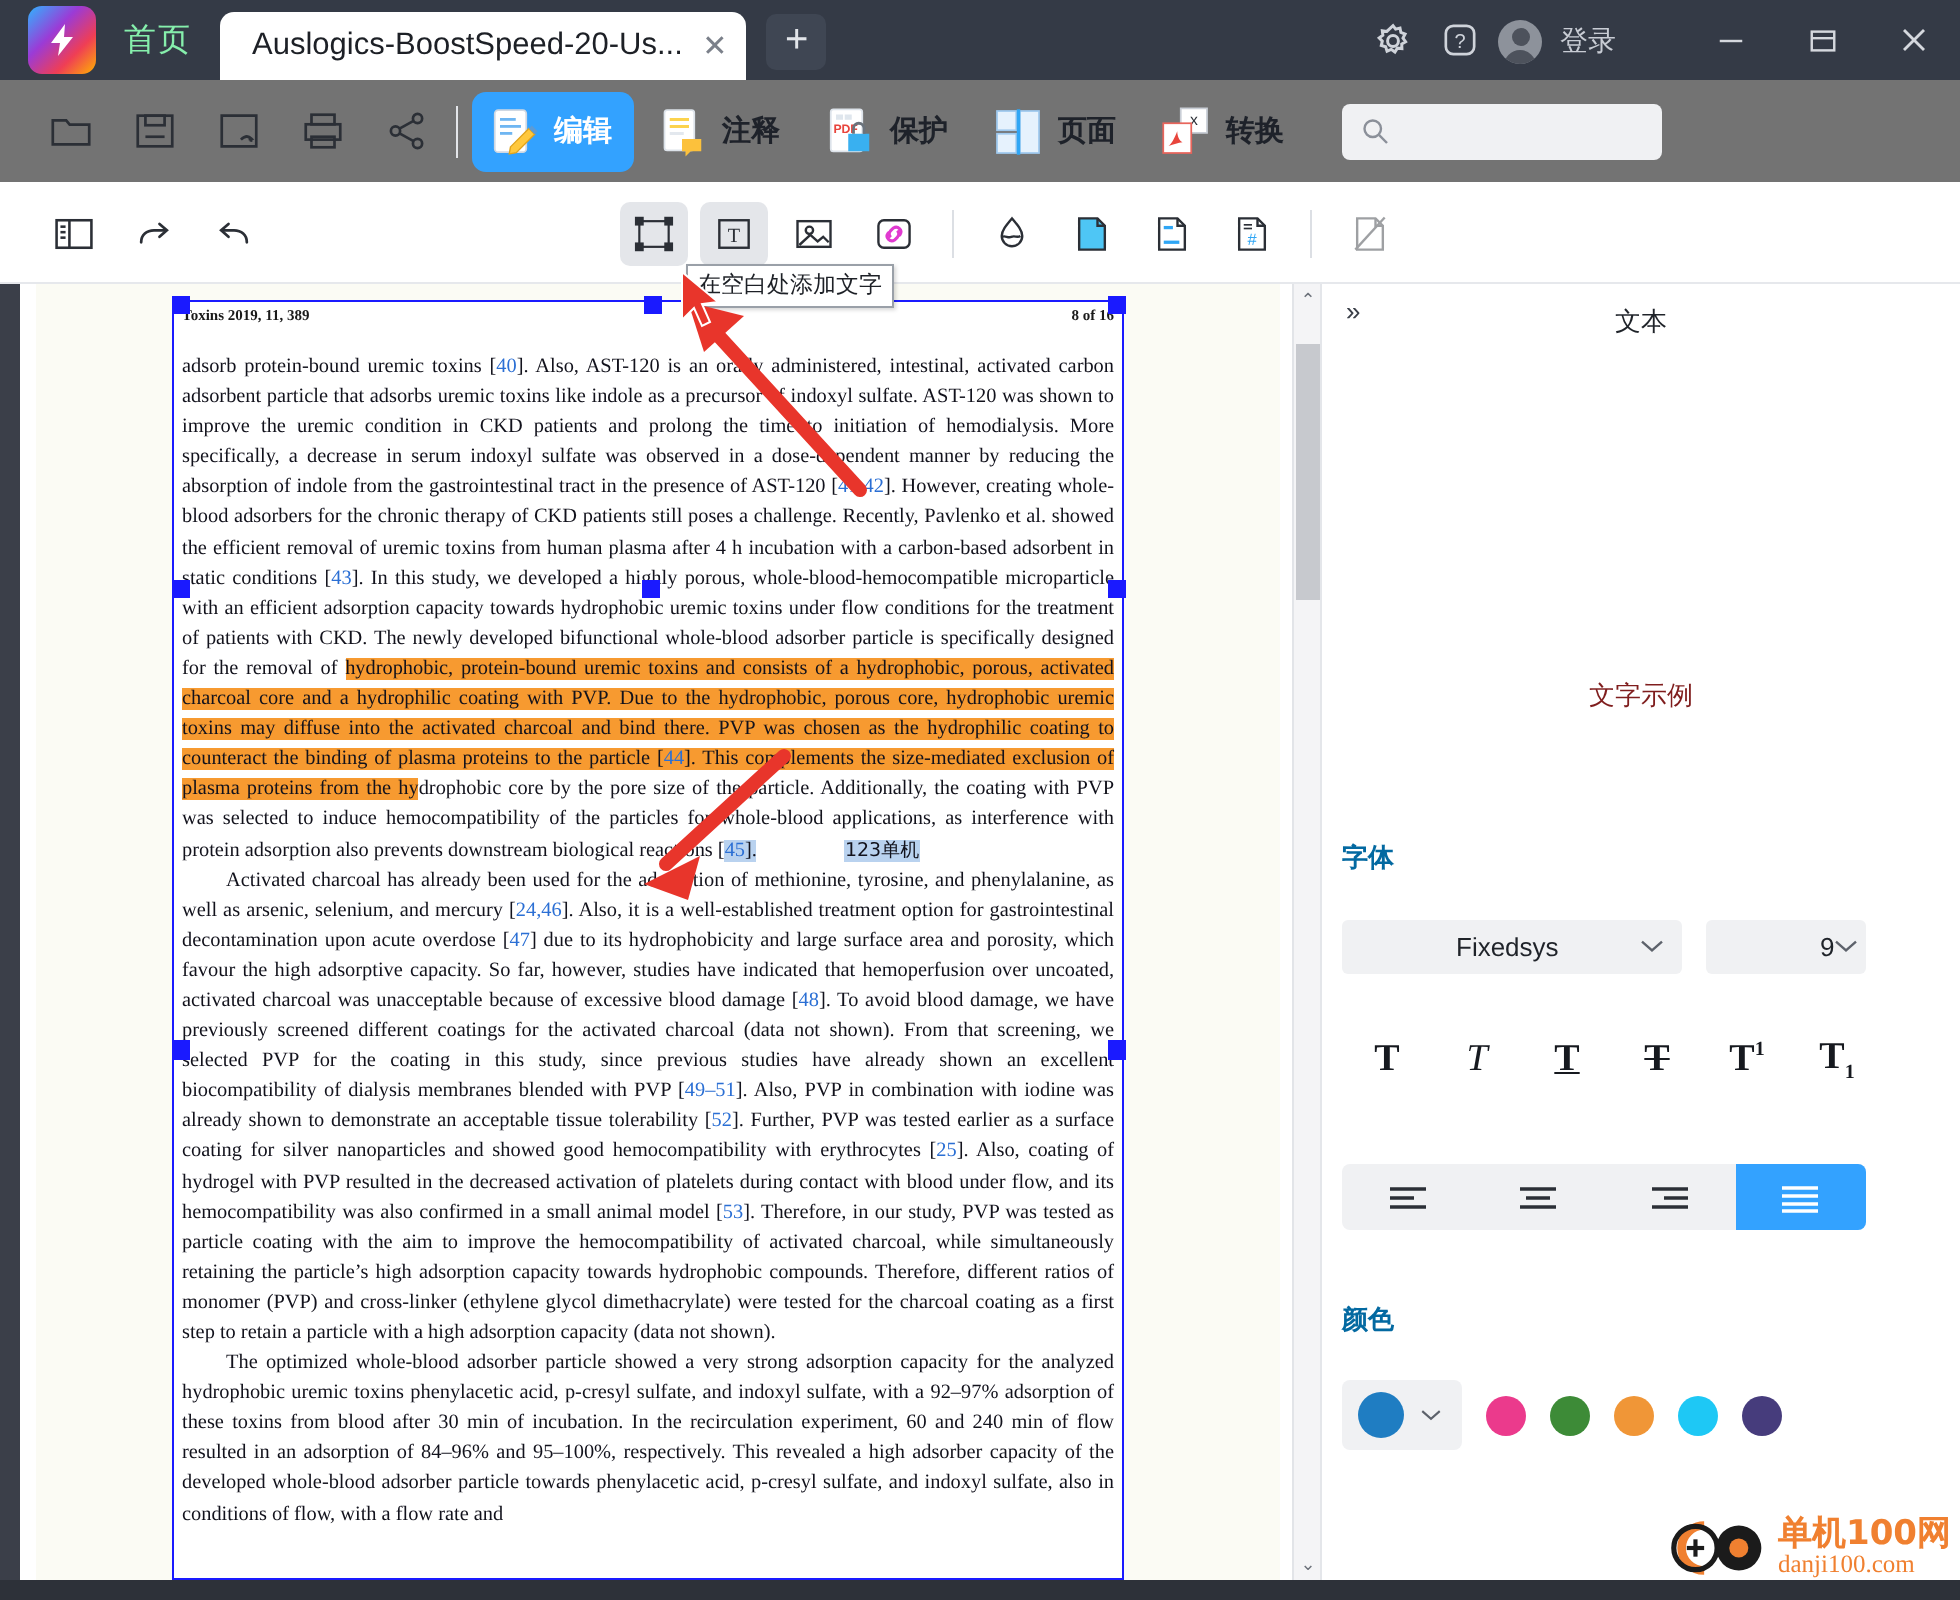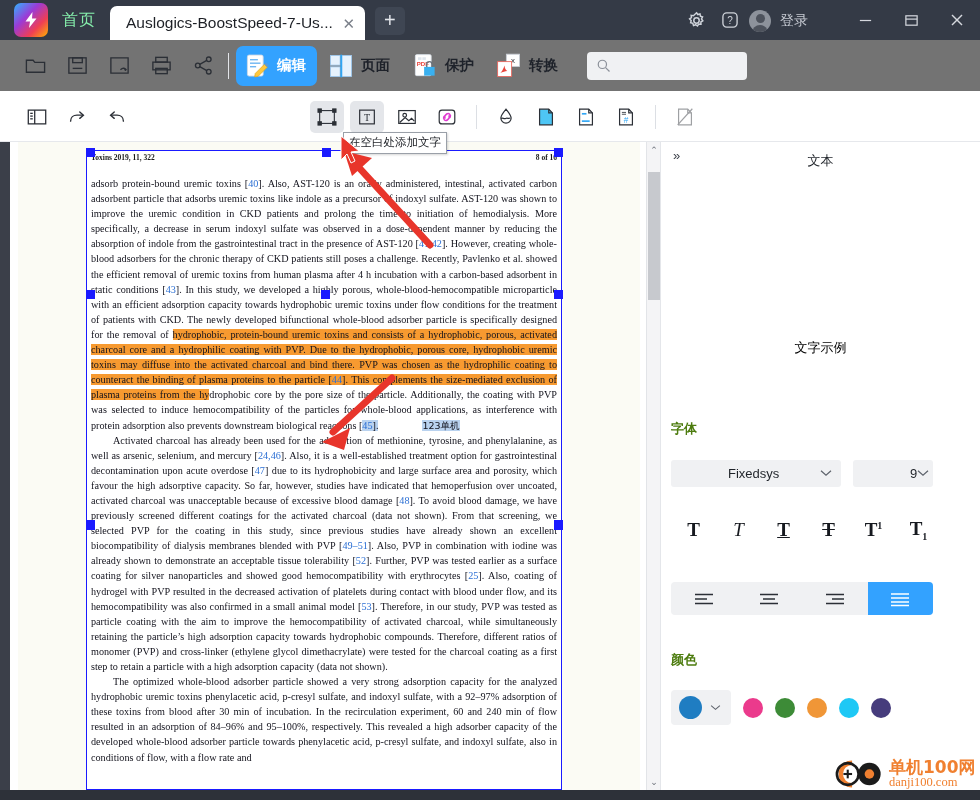--- a/index.html
+++ b/index.html
@@ -190,24 +190,24 @@
     position: absolute; left: 12px; top: 6px; font-size: 13px; color: #3a3f48;
     cursor: pointer; font-family: "Liberation Sans", sans-serif; letter-spacing:-1px;
   }
   .rp-title {
     position: absolute; left: 0; top: 150px; width: 100%; text-align: center;
     font-family: "DejaVu Sans", sans-serif; font-size: 13px; color: #1f2329;
   }
   .rp-title.t1 { top: 10px; }
   .rp-sample { position: absolute; left: 0; top: 197px; width: 100%;
     text-align: center; font-family: "DejaVu Sans", sans-serif;
-    font-size: 13px; color: #000000; }
+    font-size: 13px; color: #7f1d1d; }
   .rp-sec {
     position: absolute; left: 10px; font-family: "DejaVu Sans", sans-serif;
-    font-size: 13px; font-weight: bold; color: #4d7c0f;
+    font-size: 13px; font-weight: bold; color: #0369a1;
   }
   .rp-sec.font { top: 278px; }
   .rp-sec.color { top: 509px; }
   .sel-box {
     position: absolute; background: #f0f1f3; border-radius: 3px;
     display: flex; align-items: center; cursor: pointer; padding-left: 48px;
   }
   .sel-font { left: 10px; top: 318px; width: 170px; height: 27px; }
   .sel-size { left: 192px; top: 318px; width: 80px; height: 27px; }
   .sel-text {
@@ -260,21 +260,21 @@
 <div id="app">
 
   <div class="titlebar">
     <div class="logo-box">
       <svg width="20" height="20" viewBox="0 0 20 20">
         <path d="M11.5 2 L4.5 11.5 L9 11.5 L8 18 L15.5 8.5 L11 8.5 Z" fill="#ffffff"></path>
       </svg>
     </div>
     <div class="home-tab">首页</div>
     <div class="doc-tab">
-      <span class="doc-tab-title">Auslogics-BoostSpeed-7-Us...</span>
+      <span class="doc-tab-title">Auslogics-BoostSpeed-20-Us...</span>
       <span class="doc-tab-close">✕</span>
     </div>
     <div class="newtab-btn">+</div>
     <div class="tb-spacer"></div>
     <div class="tb-icon">
       <svg width="21" height="21" viewBox="0 0 24 24" fill="none" stroke="currentColor" stroke-width="1.7">
         <circle cx="12" cy="12" r="3.1"></circle>
         <path d="M12 3.2l1.5 2.0 2.5-.6 .5 2.5 2.4 .9-1.2 2.3 1.5 2.1-2.2 1.3 .1 2.6-2.6-.2-1.4 2.2-2.1-1.5-2.4 1.0-.8-2.5-2.5-.7 .6-2.5-1.8-1.9 2.1-1.5-.3-2.6 2.6 .4z"></path>
       </svg>
     </div>
@@ -352,37 +352,47 @@
         <rect x="8" y="8" width="9" height="1.6" fill="#6fb6f2"></rect>
         <rect x="8" y="12" width="12" height="1.6" fill="#6fb6f2"></rect>
         <rect x="8" y="16" width="7" height="1.6" fill="#6fb6f2"></rect>
         <path d="M14 24.5 L24.5 14 L27.8 17.3 L17.3 27.8 L13.3 28.5 Z" fill="#ffc83d" stroke="#e0a31c" stroke-width=".8"></path>
         <path d="M24.5 14 L27.8 17.3 L29.5 15.6 L26.2 12.3 Z" fill="#5c9bd6"></path>
       </svg>
       <span class="rb-label">编辑</span>
     </div>
     <div class="rb-item rb-mod">
       <svg width="28" height="28" viewBox="0 0 32 32">
-        <rect x="4" y="4" width="11" height="11" fill="#e6f2fd" stroke="#9fc9ee"></rect>
-        <rect x="17" y="4" width="11" height="24" fill="#e6f2fd" stroke="#9fc9ee"></rect>
-        <rect x="4" y="17" width="11" height="11" fill="#e6f2fd" stroke="#9fc9ee"></rect>
-        <rect x="15.3" y="3" width="2" height="26" fill="#2fa6f5"></rect>
-      </svg>
-      <span class="rb-label">页面</span>
+        <rect x="6" y="3.5" width="17" height="23" rx="1.5" fill="#ffffff" stroke="#dde3ea"></rect>
+        <rect x="9" y="8" width="11" height="1.7" fill="#fcd34d"></rect>
+        <rect x="9" y="12" width="11" height="1.7" fill="#fcd34d"></rect>
+        <rect x="9" y="16" width="8" height="1.7" fill="#e3e8ee"></rect>
+        <path d="M16 20h11v7H21l-3 3v-3h-2z" fill="#fcc13c"></path>
+      </svg>
+      <span class="rb-label">注释</span>
     </div>
     <div class="rb-item rb-mod">
       <svg width="28" height="28" viewBox="0 0 32 32">
         <rect x="5" y="3" width="18" height="24" rx="1.5" fill="#ffffff" stroke="#dde3ea"></rect>
         <rect x="8" y="6" width="4" height="3" fill="#dfe6ed"></rect>
           <rect x="13" y="6" width="4" height="3" fill="#dfe6ed"></rect>
         <text x="13.5" y="16.5" font-size="7" font-weight="bold" fill="#e8443c" text-anchor="middle" font-family="Liberation Sans, sans-serif">PDF</text>
         <rect x="15" y="17" width="12" height="10" fill="#39b0f0"></rect>
         <path d="M18 17v-3a3 3 0 016 0v3" fill="none" stroke="#6b737c" stroke-width="1.6"></path>
       </svg>
       <span class="rb-label">保护</span>
+    </div>
+    <div class="rb-item rb-mod">
+      <svg width="28" height="28" viewBox="0 0 32 32">
+        <rect x="4" y="4" width="11" height="11" fill="#e6f2fd" stroke="#9fc9ee"></rect>
+        <rect x="17" y="4" width="11" height="24" fill="#e6f2fd" stroke="#9fc9ee"></rect>
+        <rect x="4" y="17" width="11" height="11" fill="#e6f2fd" stroke="#9fc9ee"></rect>
+        <rect x="15.3" y="3" width="2" height="26" fill="#2fa6f5"></rect>
+      </svg>
+      <span class="rb-label">页面</span>
     </div>
     <div class="rb-item rb-mod">
       <svg width="28" height="28" viewBox="0 0 32 32">
         <rect x="13" y="2.5" width="15" height="14" fill="#ffffff" stroke="#c9ced6"></rect>
         <text x="20.5" y="12" font-size="9" fill="#2b2f36" text-anchor="middle" font-family="Liberation Sans, sans-serif">x</text>
         <rect x="3" y="11" width="16" height="17" fill="#ffffff" stroke="#e8655c"></rect>
         <path d="M11 15.5c-1.5 4-3.5 7.5-5 8.5 3-1 5.5-2 8-2.2-2-1-3-3.8-3-6.3z" fill="#e8453c"></path>
       </svg>
       <span class="rb-label">转换</span>
     </div>
@@ -496,21 +506,21 @@
     </div>
   </div>
 
   <div class="doc-outer">
     <div class="leftrail"></div>
     <div class="leftrail2"></div>
     <div class="page-bg"></div>
 
     <div class="page">
       <div class="pg-header">
-        <span>Toxins 2019, 11, 322</span>
+        <span>Toxins 2019, 11, 389</span>
         <span>8 of 16</span>
       </div>
       <div class="pg-body" id="pg-body">
           <p><span>adsorb protein-bound uremic toxins [</span><span class="ref">40</span><span>]. Also, AST-120 is an orally administered, intestinal, activated carbon adsorbent particle that adsorbs uremic toxins like indole as a precursor of indoxyl sulfate. AST-120 was shown to improve the uremic condition in CKD patients and prolong the time to initiation of hemodialysis. More specifically, a decrease in serum indoxyl sulfate was observed in a dose-dependent manner by reducing the absorption of indole from the gastrointestinal tract in the presence of AST-120 [</span><span class="ref">41,42</span><span>]. However, creating whole-blood adsorbers for the chronic therapy of CKD patients still poses a challenge. Recently, Pavlenko et al. showed the efficient removal of uremic toxins from human plasma after 4 h incubation with a carbon-based adsorbent in static conditions [</span><span class="ref">43</span><span>]. In this study, we developed a highly porous, whole-blood-hemocompatible microparticle with an efficient adsorption capacity towards hydrophobic uremic toxins under flow conditions for the treatment of patients with CKD. The newly developed bifunctional whole-blood adsorber particle is specifically designed for the removal of </span><span class="hl">hydrophobic, protein-bound uremic toxins and consists of a hydrophobic, porous, activated charcoal core and a hydrophilic coating with PVP. Due to the hydrophobic, porous core, hydrophobic uremic toxins may diffuse into the activated charcoal and bind there. PVP was chosen as the hydrophilic coating to counteract the binding of plasma proteins to the particle [</span><span class="hl ref">44</span><span class="hl">]. This complements the size-mediated exclusion of plasma proteins from the hy</span><span>drophobic core by the pore size of the particle. Additionally, the coating with PVP was selected to induce hemocompatibility of the particles for whole-blood applications, as interference with protein adsorption also prevents downstream biological reactions [</span><span class="sel ref">45</span><span class="sel">].</span><span class="sel cjk">123单机</span></p>
           <p class="ind"><span>Activated charcoal has already been used for the adsorption of methionine, tyrosine, and phenylalanine, as well as arsenic, selenium, and mercury [</span><span class="ref">24,46</span><span>]. Also, it is a well-established treatment option for gastrointestinal decontamination upon acute overdose [</span><span class="ref">47</span><span>] due to its hydrophobicity and large surface area and porosity, which favour the high adsorptive capacity. So far, however, studies have indicated that hemoperfusion over uncoated, activated charcoal was unacceptable because of excessive blood damage [</span><span class="ref">48</span><span>]. To avoid blood damage, we have previously screened different coatings for the activated charcoal (data not shown). From that screening, we selected PVP for the coating in this study, since previous studies have already shown an excellent biocompatibility of dialysis membranes blended with PVP [</span><span class="ref">49–51</span><span>]. Also, PVP in combination with iodine was already shown to demonstrate an acceptable tissue tolerability [</span><span class="ref">52</span><span>]. Further, PVP was tested earlier as a surface coating for silver nanoparticles and showed good hemocompatibility with erythrocytes [</span><span class="ref">25</span><span>]. Also, coating of hydrogel with PVP resulted in the decreased activation of platelets during contact with blood under flow, and its hemocompatibility was also confirmed in a small animal model [</span><span class="ref">53</span><span>]. Therefore, in our study, PVP was tested as particle coating with the aim to improve the hemocompatibility of activated charcoal, while simultaneously retaining the particle’s high adsorption capacity towards hydrophobic compounds. Therefore, different ratios of monomer (PVP) and cross-linker (ethylene glycol dimethacrylate) were tested for the charcoal coating as a first step to retain a particle with a high adsorption capacity (data not shown).</span></p>
           <p class="ind"><span>The optimized whole-blood adsorber particle showed a very strong adsorption capacity for the analyzed hydrophobic uremic toxins phenylacetic acid, p-cresyl sulfate, and indoxyl sulfate, with a 92–97% adsorption of these toxins from blood after 30 min of incubation. In the recirculation experiment, 60 and 240 min of flow resulted in an adsorption of 84–96% and 95–100%, respectively. This revealed a high adsorber capacity of the developed whole-blood adsorber particle towards phenylacetic acid, p-cresyl sulfate, and indoxyl sulfate, also in conditions of flow, with a flow rate and</span></p>
         </div>
     </div>
 
     <div class="handle" style="left:86px;  top:148px;"></div>

